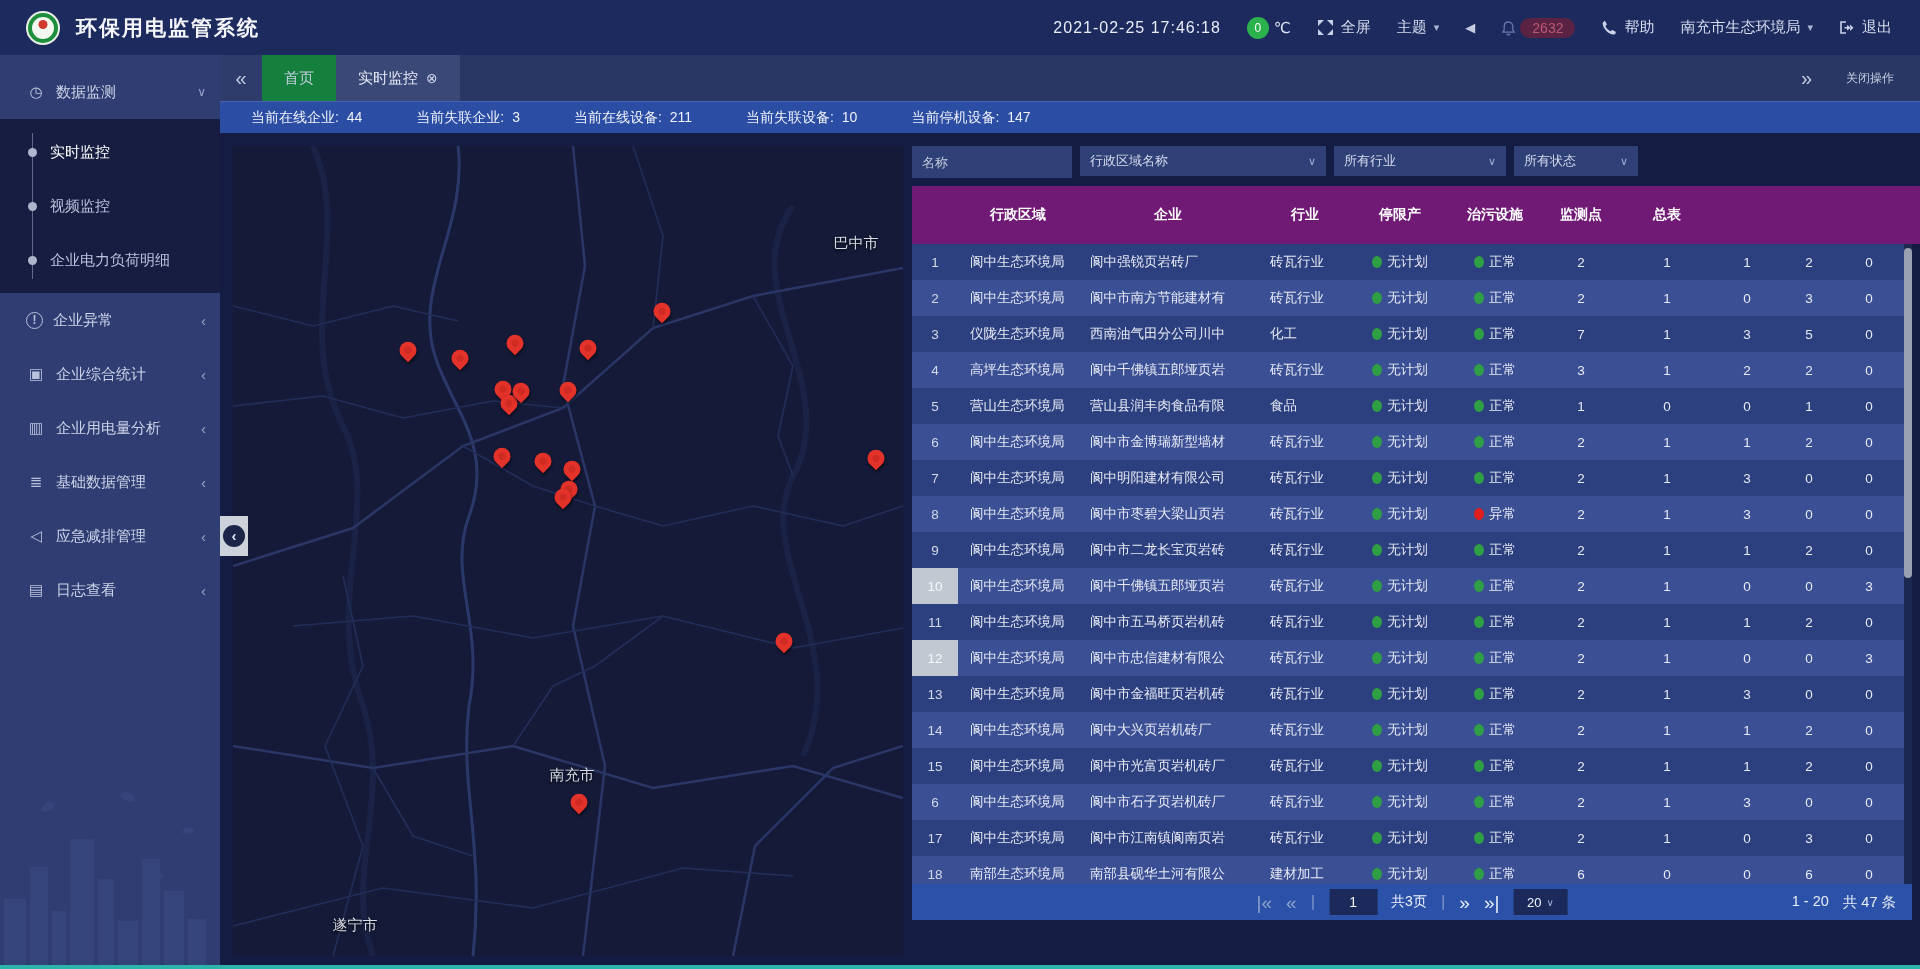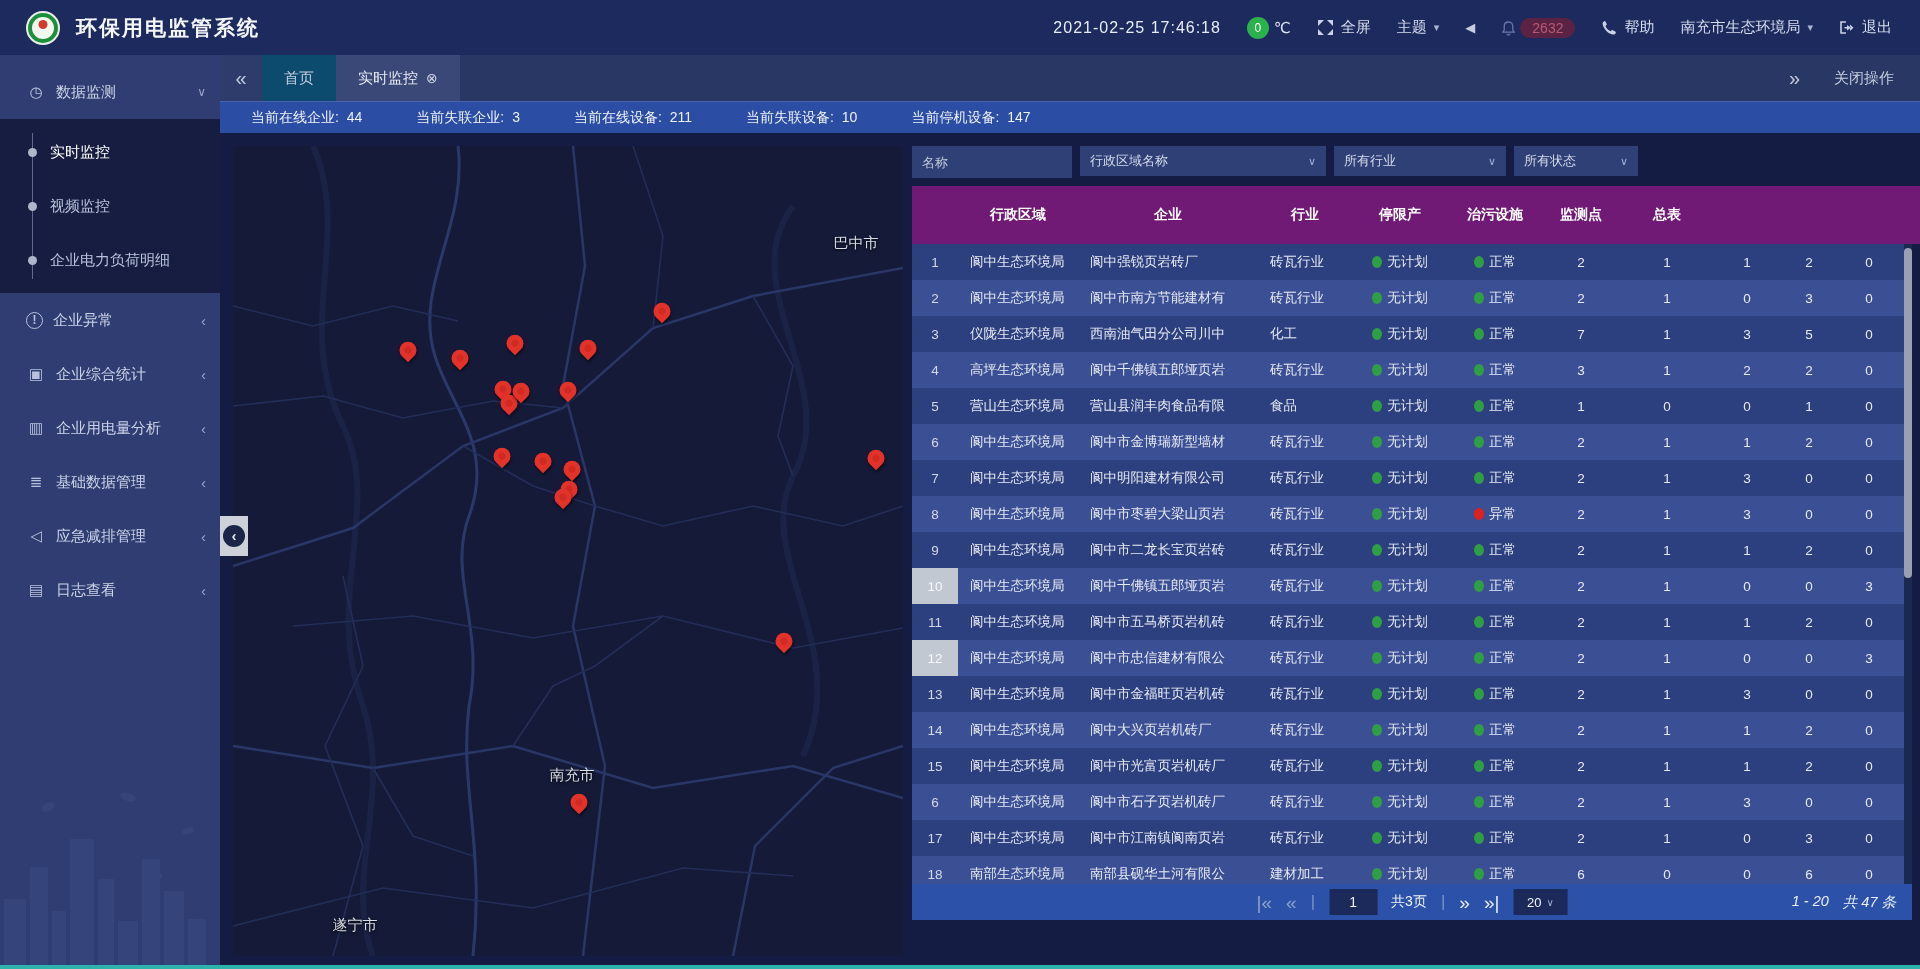--- a/index.html
+++ b/index.html
@@ -34,26 +34,26 @@
   .submenu{background:#161d40;position:relative;padding:6px 0;}
   .submenu::before{content:"";position:absolute;left:32px;top:14px;bottom:14px;width:1px;background:#5e6a92;}
   .sub-item{height:54px;display:flex;align-items:center;padding-left:50px;color:#b9c2dc;font-size:15px;cursor:pointer;position:relative;}
   .sub-item .dot{position:absolute;left:28px;width:9px;height:9px;border-radius:50%;background:#aeb6cc;}
   .sub-item.active{color:#ffffff;}
   .skyline{position:absolute;left:0;bottom:0;width:220px;height:190px;opacity:.55;}
 
   
   .tabbar{position:absolute;left:220px;top:55px;right:0;height:46px;background:#283764;display:flex;align-items:stretch;z-index:5;}
   .tab-collapse{width:42px;display:flex;align-items:center;justify-content:center;background:#2d3c6b;color:#c6cde0;font-size:20px;cursor:pointer;}
-  .tab{display:flex;align-items:center;gap:8px;padding:0 22px;font-size:15px;color:#c6cde0;background:#0c4a6e;cursor:pointer;}
+  .tab{display:flex;align-items:center;gap:8px;padding:0 22px;font-size:15px;color:#c6cde0;background:#15803d;cursor:pointer;}
   .tab.active{background:#3a4877;color:#e7ebf6;}
   .tab .tab-close{font-size:14px;color:#cdd4e6;}
   .tabbar-right{margin-left:auto;display:flex;align-items:center;gap:34px;padding-right:26px;color:#c6cde0;}
   .tabbar-right .fwd{font-size:20px;cursor:pointer;}
-  .close-ops{font-size:15px;cursor:pointer;}
+  .close-ops{font-size:12px;cursor:pointer;}
 
   
   .statsbar{position:absolute;left:220px;top:101px;right:0;height:32px;background:#2b4da3;border-top:1px solid #4a62ad;display:flex;align-items:center;gap:54px;padding-left:31px;color:#eef2fa;font-size:14px;z-index:4;}
   .stat b{font-weight:normal;margin-left:4px;}
 
   
   .map{position:absolute;left:233px;top:146px;width:670px;height:810px;background:#151a38;overflow:hidden;}
   .map svg.roads{position:absolute;inset:0;}
   .city{position:absolute;color:#d8dce6;font-size:15px;text-shadow:0 1px 3px #000;transform:translate(-50%,-50%);white-space:nowrap;}
   .pin{position:absolute;width:17px;height:17px;background:#e33229;border-radius:50% 50% 50% 0;transform:translate(-50%,-90%) rotate(-45deg);box-shadow:-1px 2px 3px rgba(0,0,0,.55);cursor:pointer;}
@@ -98,21 +98,21 @@
 
   .pagebar{position:absolute;left:0;top:738px;width:1000px;height:36px;background:#2b52a8;display:flex;align-items:center;color:#e8edf7;}
   .pg-center{position:absolute;left:50%;transform:translateX(-50%);display:flex;align-items:center;gap:14px;font-size:15px;}
   .pg-btn{cursor:pointer;font-size:19px;line-height:1;}
   .pg-btn.dim{color:#8fa3cc;}
   .pg-sep{color:#7d93c6;font-size:17px;}
   .pg-input{width:48px;height:26px;background:#1b2a5a;color:#f2f5fb;display:flex;align-items:center;justify-content:center;font-size:14px;cursor:text;}
   .pg-pages{font-size:14px;color:#eef2fa;}
   .pg-size{width:54px;height:26px;background:#1b2a5a;color:#f2f5fb;display:flex;align-items:center;justify-content:center;gap:5px;font-size:13px;cursor:pointer;}
   .pg-size .fs-arrow{font-size:10px;color:#9fb0d8;}
-  .pg-right{margin-left:auto;padding-right:16px;font-size:14.5px;display:flex;gap:14px;font-style:italic;}
+  .pg-right{margin-left:auto;padding-right:16px;font-size:14.5px;display:flex;gap:14px;}
 
   .footer-strip{position:absolute;left:0;bottom:0;width:1920px;height:4px;background:#2db3ac;z-index:60;}
 </style>
 </head>
 <body>
 
 <header class="topbar">
   <div class="logo"></div>
   <div class="app-title">环保用电监管系统</div>
   <div class="topbar-right">

